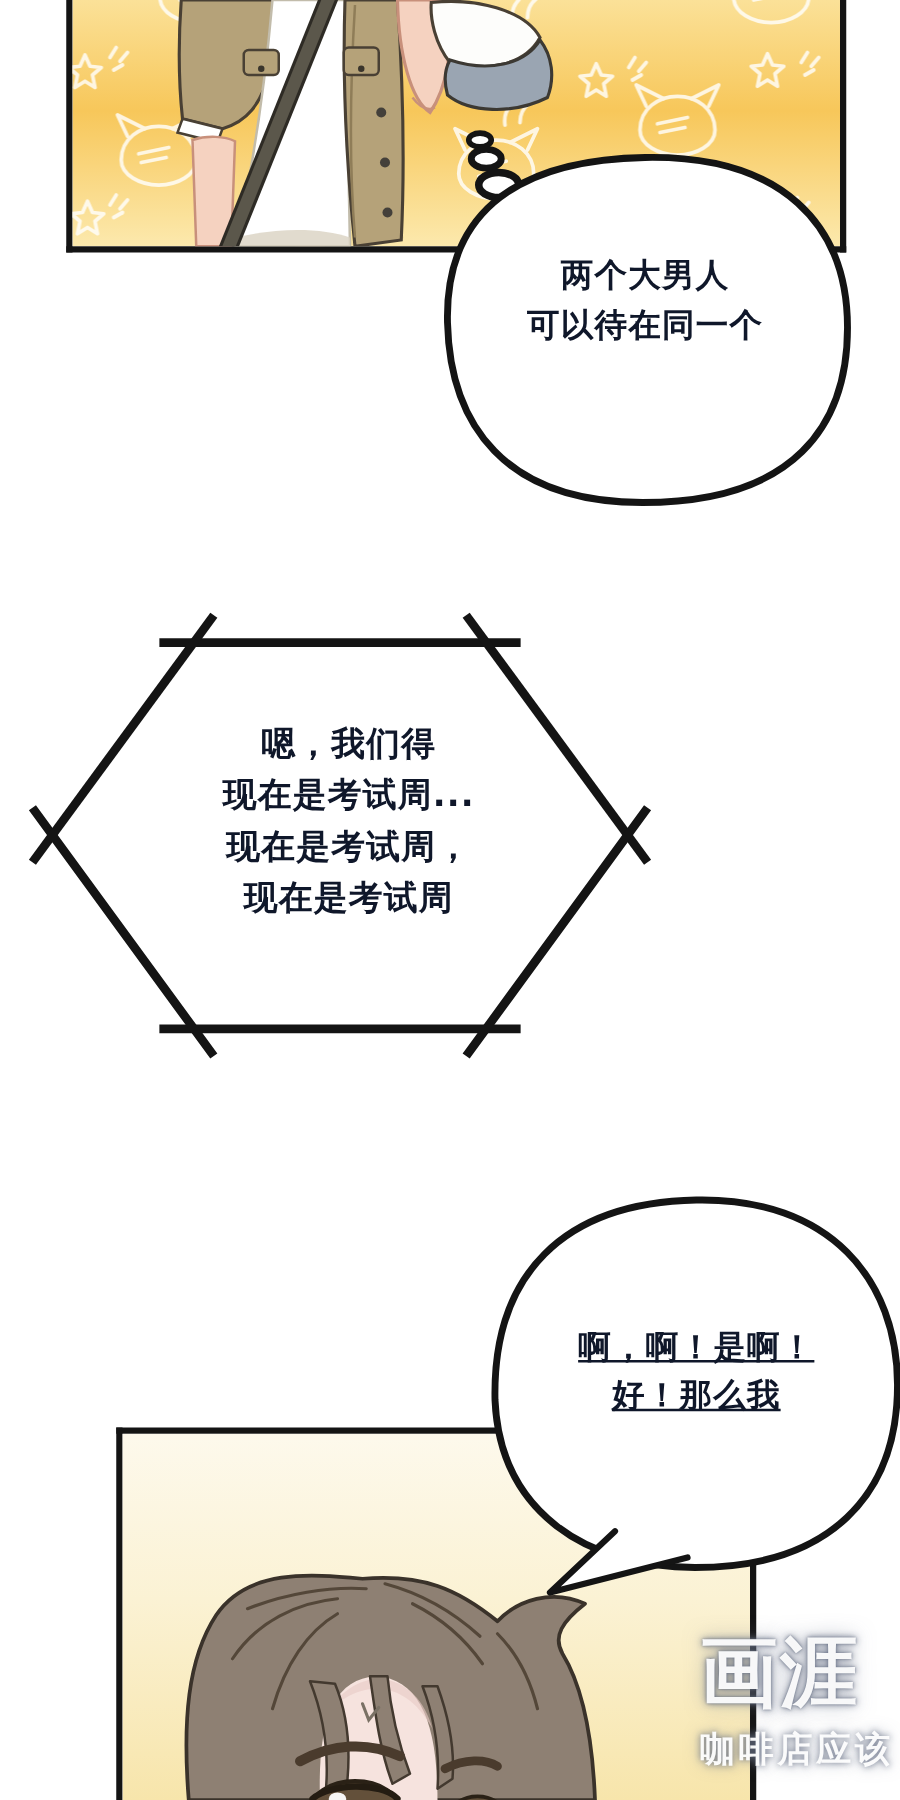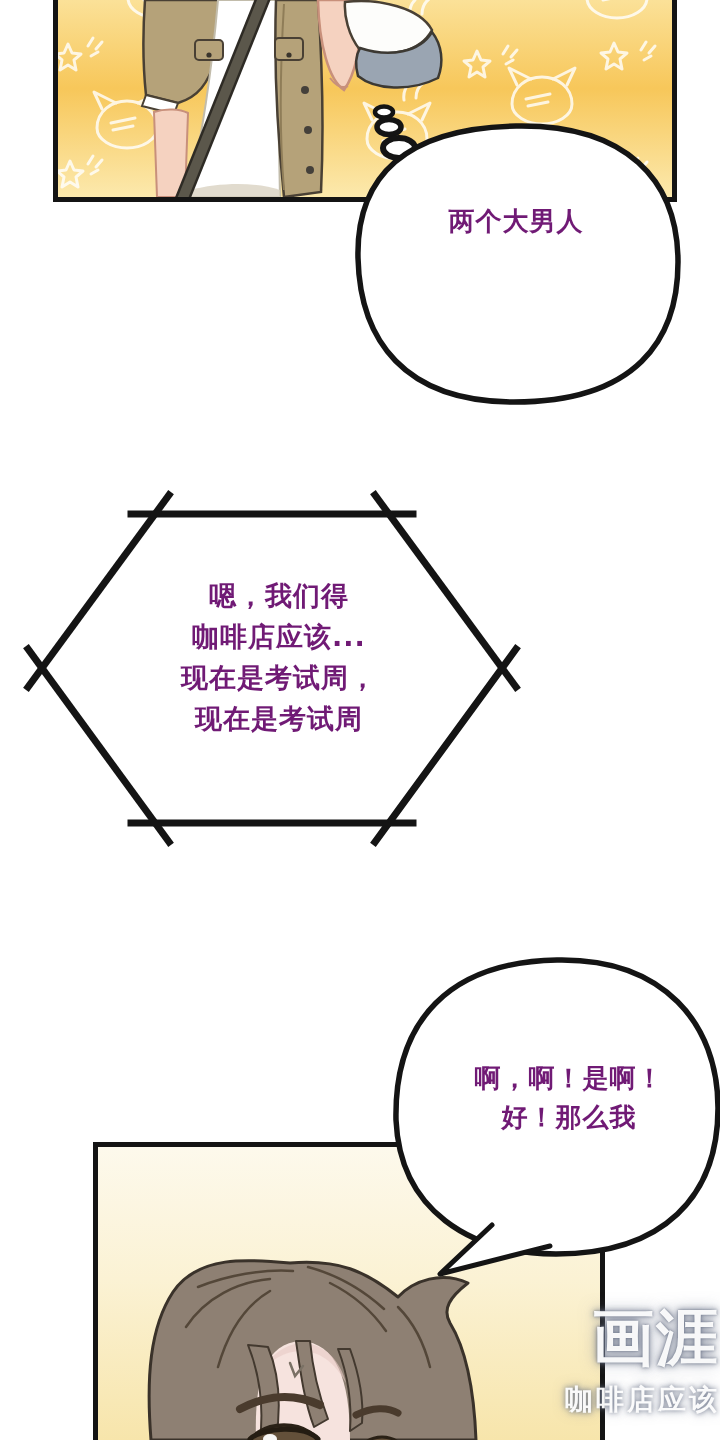--- a/index.html
+++ b/index.html
@@ -23,31 +23,31 @@
     border:5px solid #141414;border-bottom:none;
   }
   .panel svg{position:absolute;inset:0;width:100%;height:100%;display:block;}
 
   
   .overlay{position:absolute;left:0;top:0;width:720px;height:1440px;z-index:20;}
 
   
   .bubble-text{
     position:absolute;z-index:30;
-    text-align:center;font-weight:700;color:#701a75;
+    text-align:center;font-weight:700;color:#0f172a;
     letter-spacing:1px;white-space:nowrap;
   }
   .thought-text{left:376px;top:201px;width:280px;font-size:26px;line-height:40px;}
   .hex-text{left:98px;top:575px;width:362px;font-size:27px;line-height:41px;}
-  .speech-text{left:424px;top:1059px;width:290px;font-size:26px;line-height:39px;}
+  .speech-text{left:412px;top:1059px;width:290px;font-size:26px;line-height:39px;text-decoration:underline;}
 
   
   .watermark{
     position:absolute;left:560px;top:1294px;width:160px;z-index:40;
-    text-align:right;color:rgba(255,255,255,0.95);
+    text-align:left;color:rgba(255,255,255,0.95);
   }
   .wm-logo{
     font-size:62px;font-weight:700;letter-spacing:2px;line-height:88px;
     text-shadow:0 0 6px rgba(106,115,136,0.95),0 0 16px rgba(106,115,136,0.55),0 0 2px rgba(90,100,120,0.8);
   }
   .wm-sub{
     font-size:28px;font-weight:700;letter-spacing:3px;line-height:36px;
     text-shadow:0 0 5px rgba(106,115,136,0.95),0 0 12px rgba(106,115,136,0.5);
   }
 </style>
@@ -205,25 +205,26 @@
       <line x1="169" y1="842" x2="28" y2="649"></line>
       <line x1="28" y1="687" x2="169" y2="495"></line>
     </g>
 
     <path d="M396,1120 C394,1020 450,962 557,960 C664,958 718,1024 718,1108 C718,1196 664,1254 556,1254 C470,1254 400,1210 396,1120 Z" fill="#ffffff" stroke="#141414" stroke-width="5.5"></path>
     <path d="M492,1225 L440,1274 L550,1246" fill="#ffffff" stroke="#141414" stroke-width="5" stroke-linejoin="round" stroke-linecap="round"></path>
   </svg>
 
   <div class="bubble-text thought-text">
     <div>两个大男人</div>
+    <div>可以待在同一个</div>
   </div>
 
   <div class="bubble-text hex-text">
     <div>嗯，我们得</div>
-    <div>咖啡店应该...</div>
+    <div>现在是考试周...</div>
     <div>现在是考试周，</div>
     <div>现在是考试周</div>
   </div>
 
   <div class="bubble-text speech-text">
     <div>啊，啊！是啊！</div>
     <div>好！那么我</div>
   </div>
 
   <div class="watermark">

